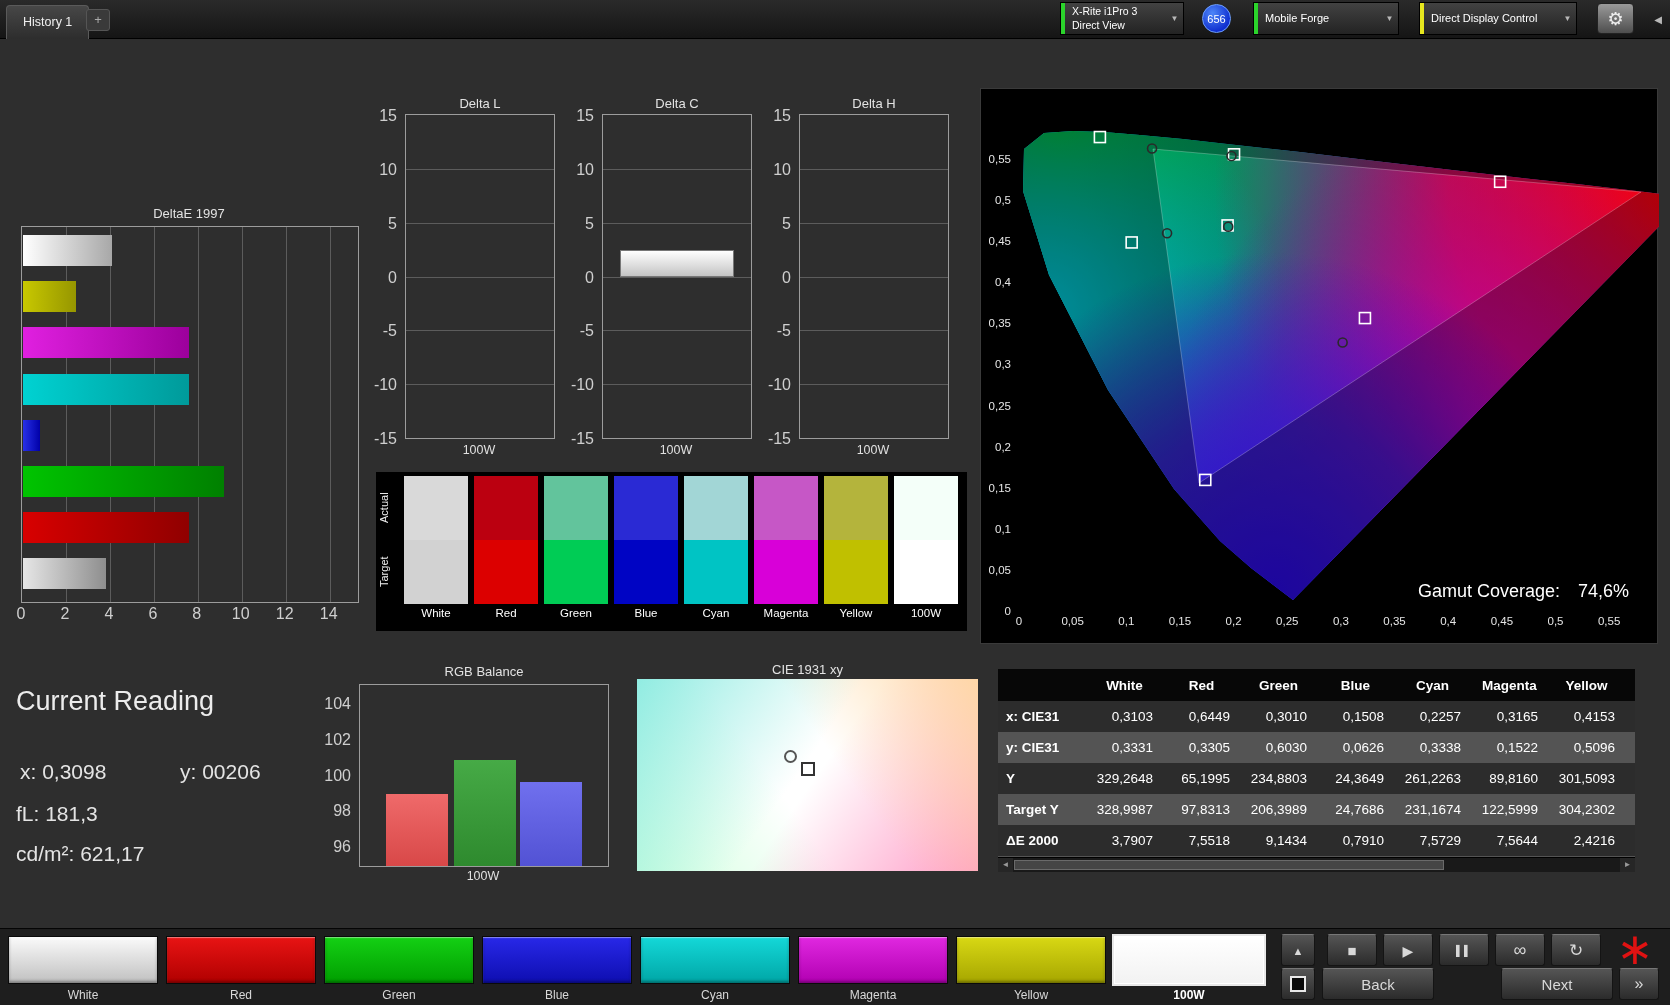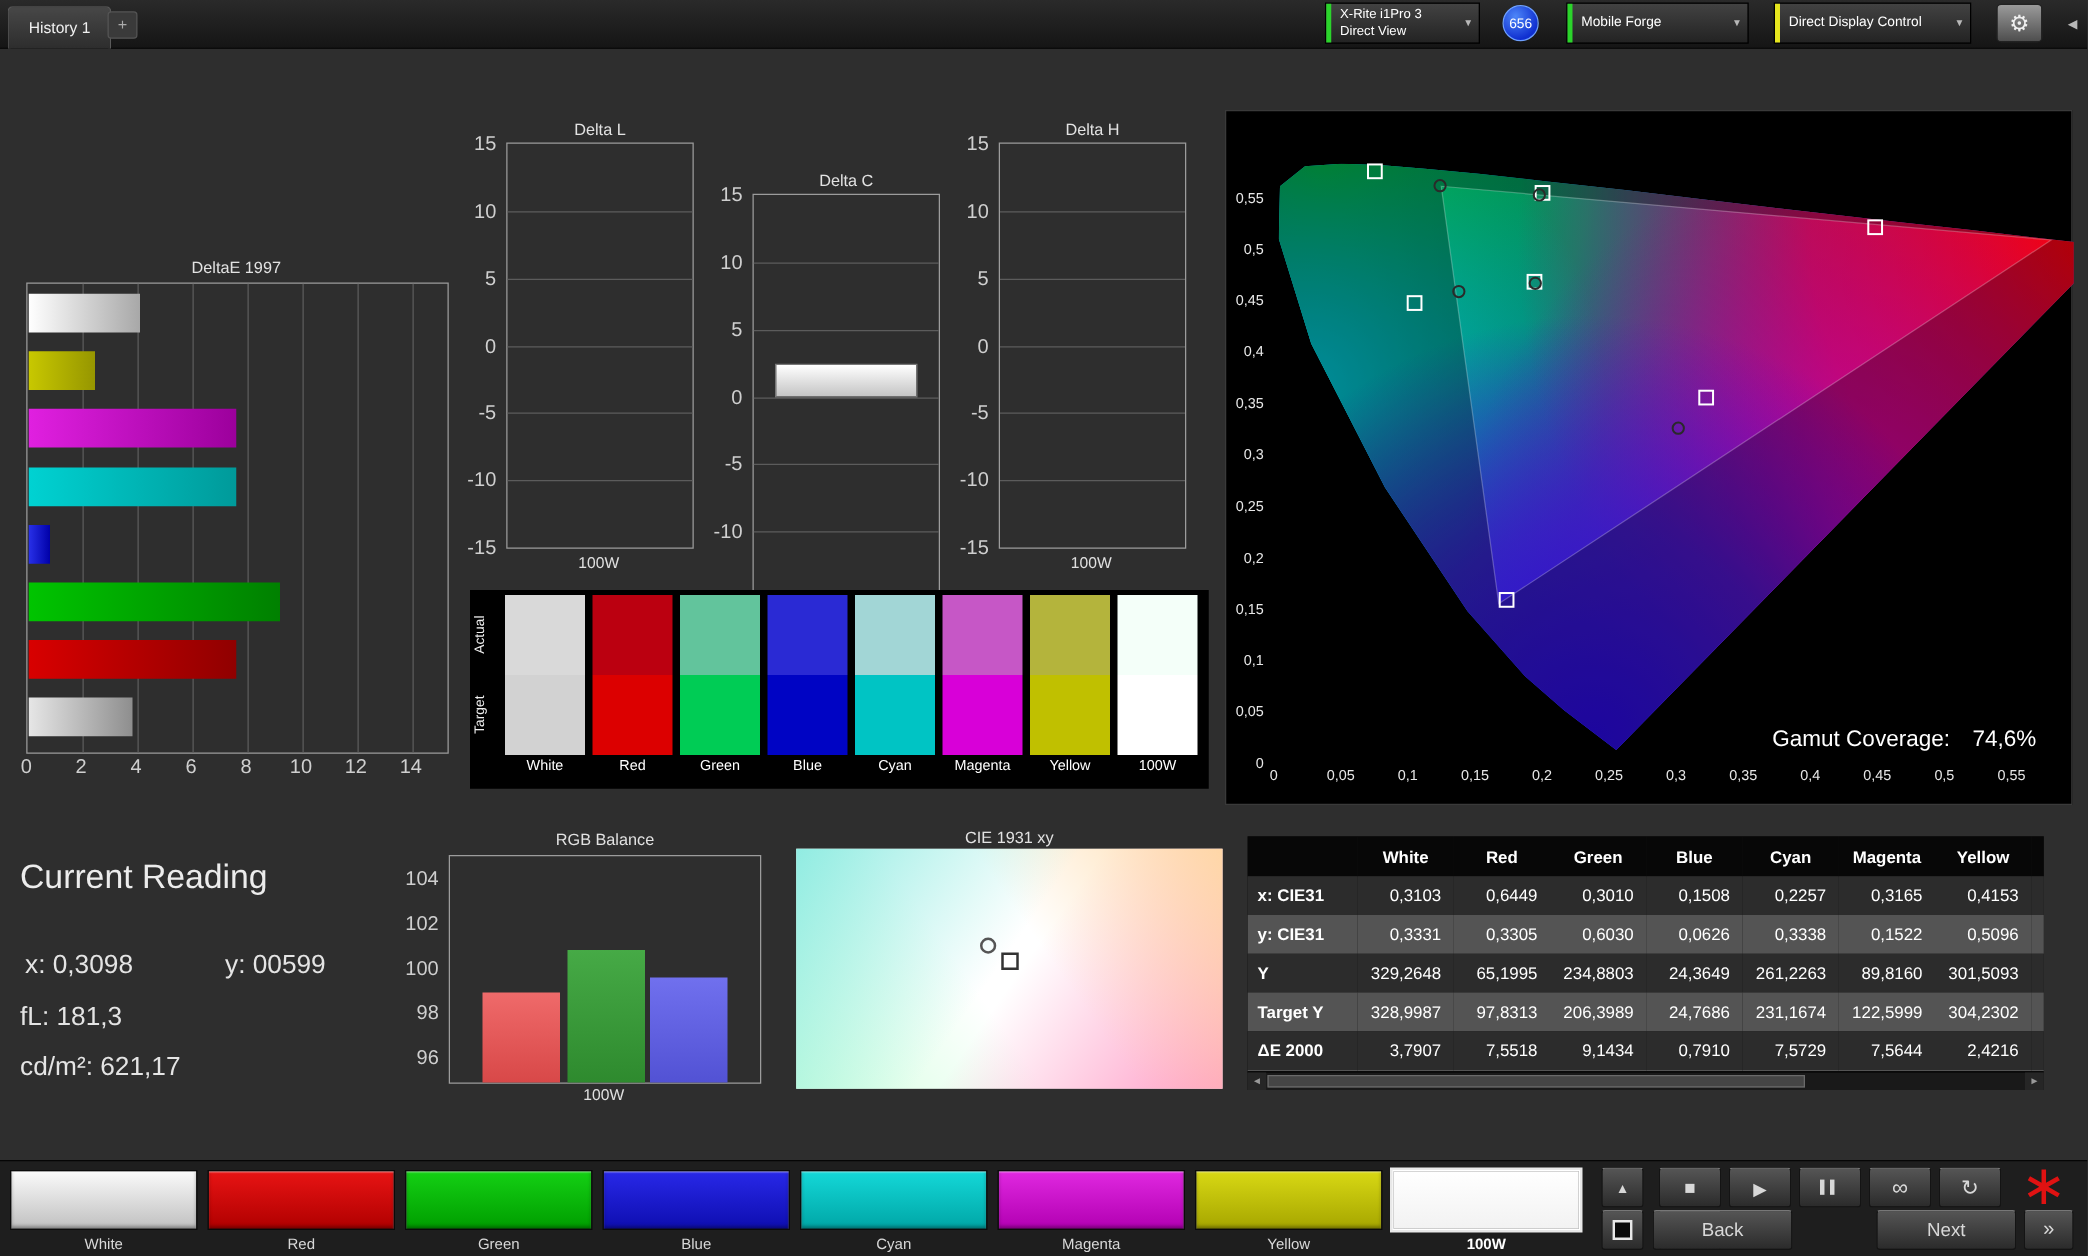--- a/index.html
+++ b/index.html
@@ -183,21 +183,21 @@
         <span style="top: -7px;">15</span>
         <span style="top: 46.8333px;">10</span>
         <span style="top: 100.667px;">5</span>
         <span style="top: 154.5px;">0</span>
         <span style="top: 208.333px;">-5</span>
         <span style="top: 262.167px;">-10</span>
         <span style="top: 316px;">-15</span>
       </div>
     <div class="chart-xlabel" style="left:34px;top:347px;width:148px;">100W</div>
   </div>
-  <div style="position:absolute;left:568px;top:96px;width:184px;height:366px;margin-top:41px;">
+  <div style="position:absolute;left:568px;top:96px;width:184px;height:366px;">
     <div class="chart-title" style="left:34px;top:0;width:150px;">Delta C</div>
     <div class="plotbox" style="left:34px;top:18px;width:148px;height:323px;">
         <div class="hgrid" style="top: 53.8333px;"></div>
         <div class="hgrid" style="top: 107.667px;"></div>
         <div class="hgrid" style="top: 161.5px;"></div>
         <div class="hgrid" style="top: 215.333px;"></div>
         <div class="hgrid" style="top: 269.167px;"></div>
         <div class="vbar-white" style="top: 134.583px; height: 25.9167px;"></div>
       </div>
     <div class="yaxis" style="position:absolute;left:0;top:18px;width:32px;height:323px;">
@@ -366,21 +366,21 @@
         <span style="right: 4px; top: 63.9px;">0,55</span>
       </div>
 
     <div class="coverage">
       <span>Gamut Coverage:</span><span class="val">74,6%</span>
     </div>
   </div>
 
   <div class="cr-title">Current Reading</div>
   <div class="cr-line" style="left:20px;top:760px;">x: 0,3098</div>
-  <div class="cr-line" style="left:180px;top:760px;">y: 00599</div>
+  <div class="cr-line" style="left:180px;top:760px;">y: 00206</div>
   <div class="cr-line" style="left:16px;top:802px;">fL: 181,3</div>
   <div class="cr-line" style="left:16px;top:842px;">cd/m²: 621,17</div>
 
   <div style="position:absolute;left:325px;top:664px;width:286px;height:225px;">
     <div class="chart-title" style="left:34px;top:0;width:250px;">RGB Balance</div>
     <div class="plotbox" style="left:34px;top:20px;width:248px;height:181px;">
         <div style="position: absolute; left: 26px; width: 62px; top: 109.317px; height: 71.6832px; background: linear-gradient(rgb(239, 106, 106), rgb(216, 72, 72));"></div>
         <div style="position: absolute; left: 94px; width: 62px; top: 75.2673px; height: 105.733px; background: linear-gradient(rgb(70, 170, 70), rgb(46, 138, 46));"></div>
         <div style="position: absolute; left: 160px; width: 62px; top: 96.7723px; height: 84.2277px; background: linear-gradient(rgb(112, 112, 238), rgb(82, 82, 212));"></div>
       </div>

